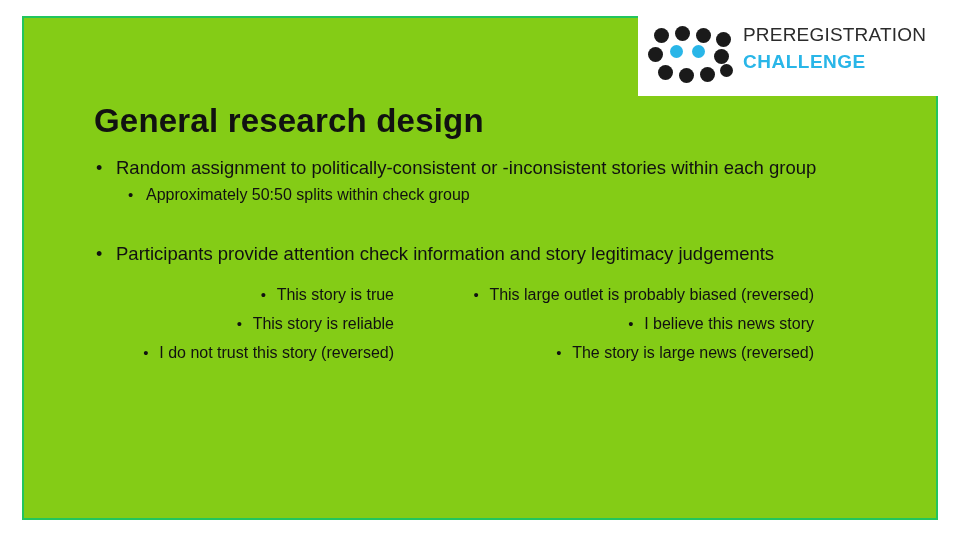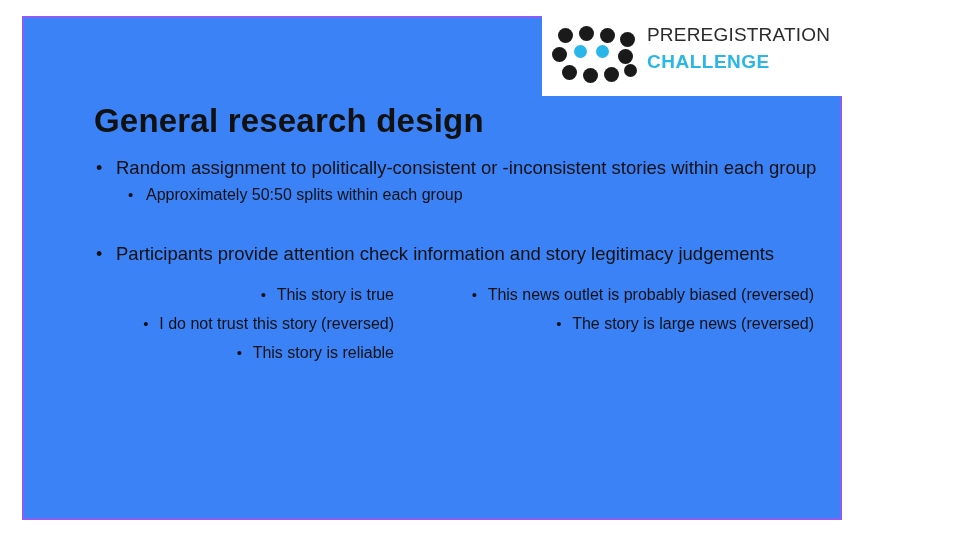--- a/index.html
+++ b/index.html
@@ -11,25 +11,25 @@
     width: 960px;
     height: 540px;
     font-family: "Liberation Sans", sans-serif;
     color: #111111;
     overflow: hidden;
   }
   .slide {
     position: absolute;
     left: 22px;
     top: 16px;
-    width: 820px;
+    width: 916px;
     height: 504px;
-    border: 2px solid #8b5cf6;
+    border: 2px solid #22c55e;
     box-sizing: border-box;
-    background: #3b82f6;
+    background: #84cc16;
   }
   .logo-block {
     position: absolute;
     right: -2px;
     top: -2px;
     width: 300px;
     height: 80px;
     background: #ffffff;
   }
   .logo-dots {
@@ -181,33 +181,34 @@
     </div>
   </div>
 
   <h1 class="slide-title">General research design</h1>
 
   <div class="body-area">
 
 
     <div class="group">
       <div class="bullet-l1">Random assignment to politically-consistent or -inconsistent stories within each group</div>
-      <div class="bullet-l2">Approximately 50:50 splits within each group</div>
+      <div class="bullet-l2">Approximately 50:50 splits within check group</div>
     </div>
 
     <div class="group last">
       <div class="bullet-l1">Participants provide attention check information and story legitimacy judgements</div>
 
       <div class="items-cols">
         <div class="col left">
           <div class="item">This story is true</div>
+          <div class="item">This story is reliable</div>
           <div class="item">I do not trust this story (reversed)</div>
-          <div class="item">This story is reliable</div>
         </div>
         <div class="col right">
-          <div class="item">This news outlet is probably biased (reversed)</div>
+          <div class="item">This large outlet is probably biased (reversed)</div>
+          <div class="item">I believe this news story</div>
           <div class="item">The story is large news (reversed)</div>
         </div>
       </div>
     </div>
 
   </div>
 </div>
 
 </body></html>

